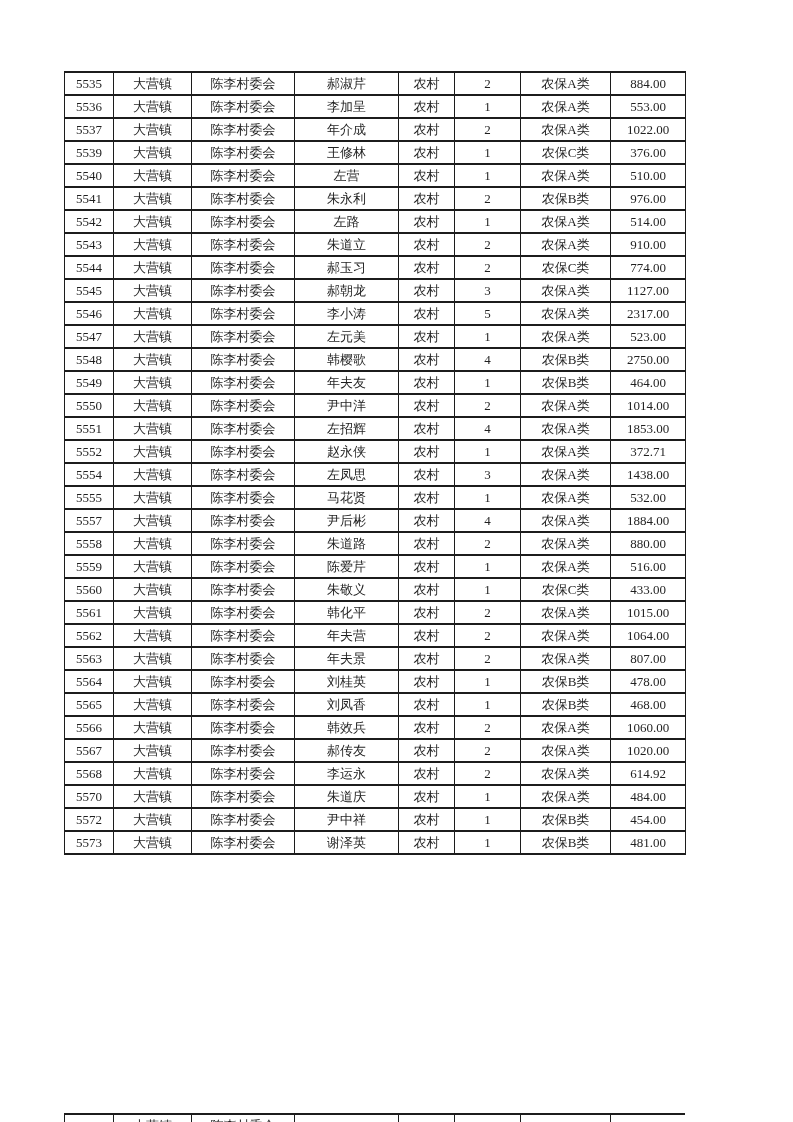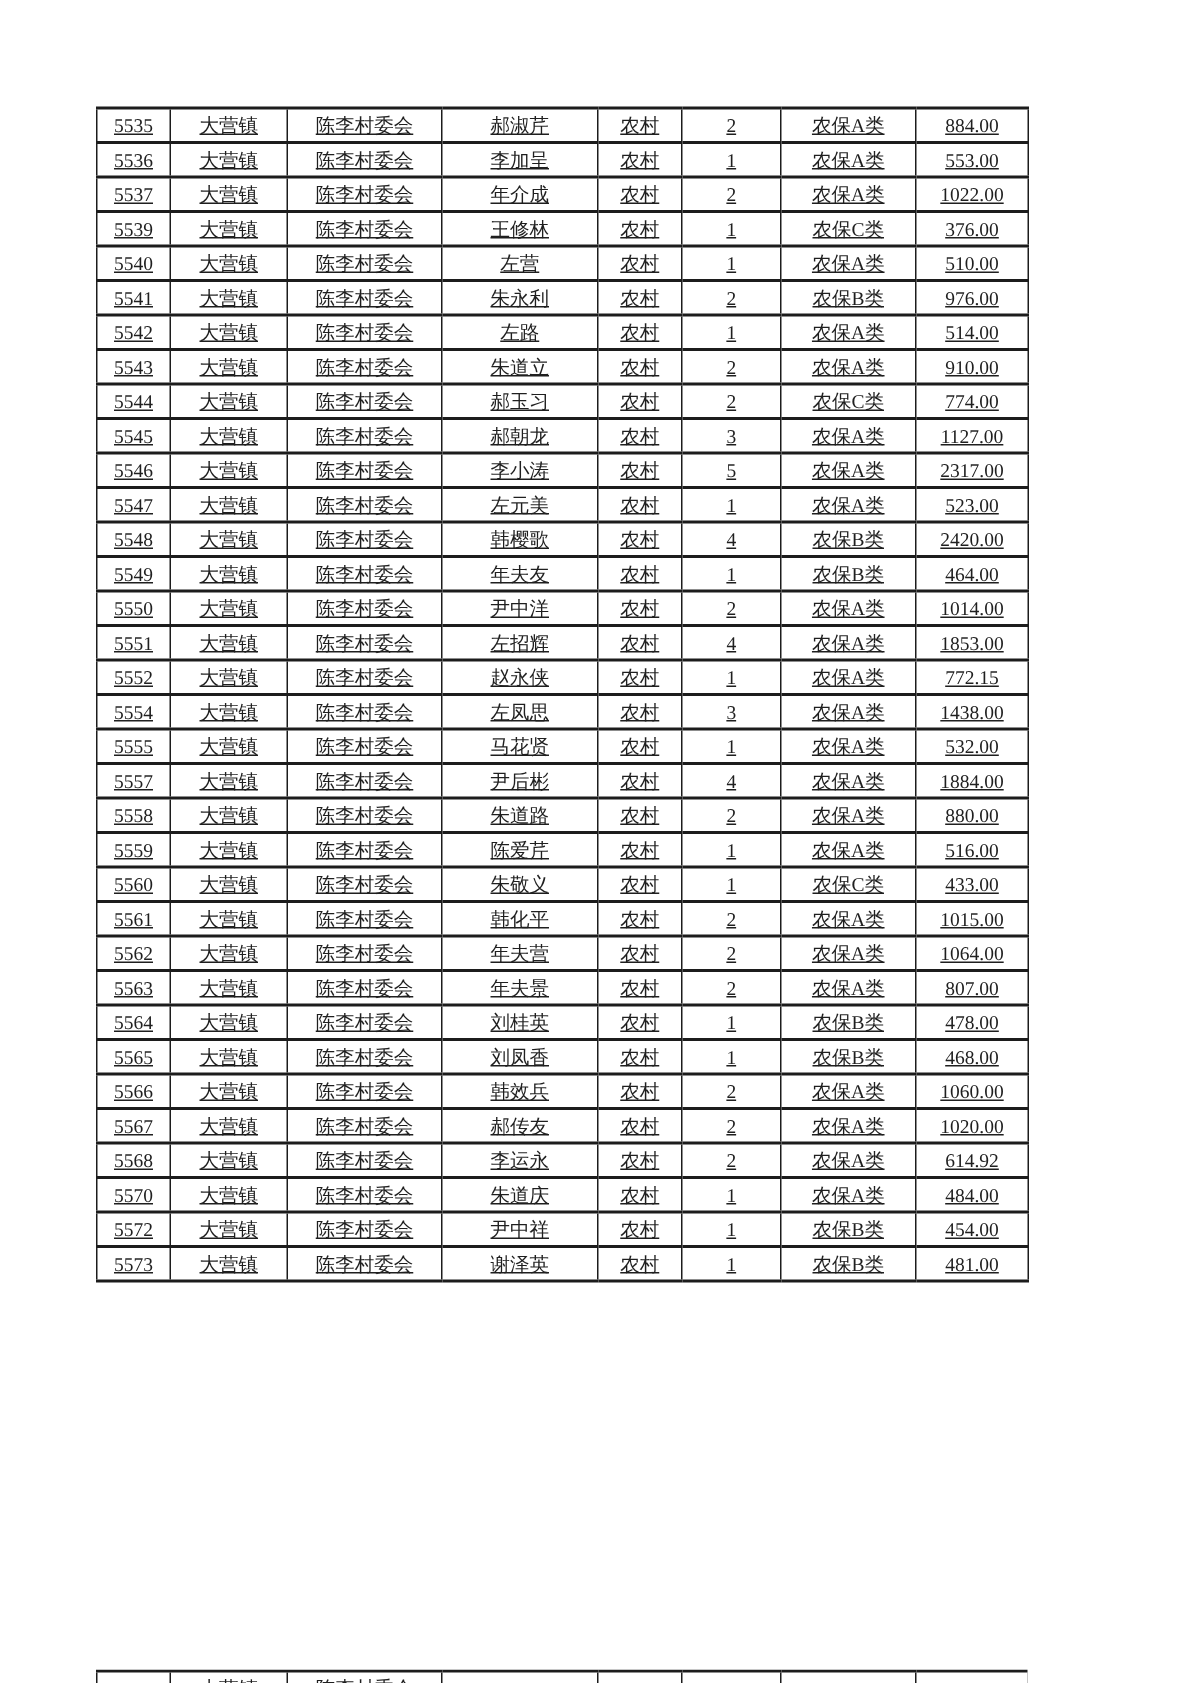--- a/index.html
+++ b/index.html
@@ -32,21 +32,20 @@
     height: 21px;
     padding: 0 2px;
     font-size: 13px;
     text-align: center;
     vertical-align: middle;
     white-space: nowrap;
     overflow: hidden;
   }
   .sheet-table tr {
     height: 21px;
-    text-decoration: underline;
   }
   .partial-row-clip {
     position: absolute;
     left: 64px;
     top: 1113px;
     width: 621px;
     height: 9px;
     overflow: hidden;
   }
   .partial-row-clip .sheet-table {
@@ -191,21 +190,21 @@
     <td>523.00</td>
   </tr>
       <tr>
     <td>5548</td>
     <td>大营镇</td>
     <td>陈李村委会</td>
     <td>韩樱歌</td>
     <td>农村</td>
     <td>4</td>
     <td>农保B类</td>
-    <td>2420.00</td>
+    <td>2750.00</td>
   </tr>
       <tr>
     <td>5549</td>
     <td>大营镇</td>
     <td>陈李村委会</td>
     <td>年夫友</td>
     <td>农村</td>
     <td>1</td>
     <td>农保B类</td>
     <td>464.00</td>
@@ -231,21 +230,21 @@
     <td>1853.00</td>
   </tr>
       <tr>
     <td>5552</td>
     <td>大营镇</td>
     <td>陈李村委会</td>
     <td>赵永侠</td>
     <td>农村</td>
     <td>1</td>
     <td>农保A类</td>
-    <td>772.15</td>
+    <td>372.71</td>
   </tr>
       <tr>
     <td>5554</td>
     <td>大营镇</td>
     <td>陈李村委会</td>
     <td>左凤思</td>
     <td>农村</td>
     <td>3</td>
     <td>农保A类</td>
     <td>1438.00</td>

